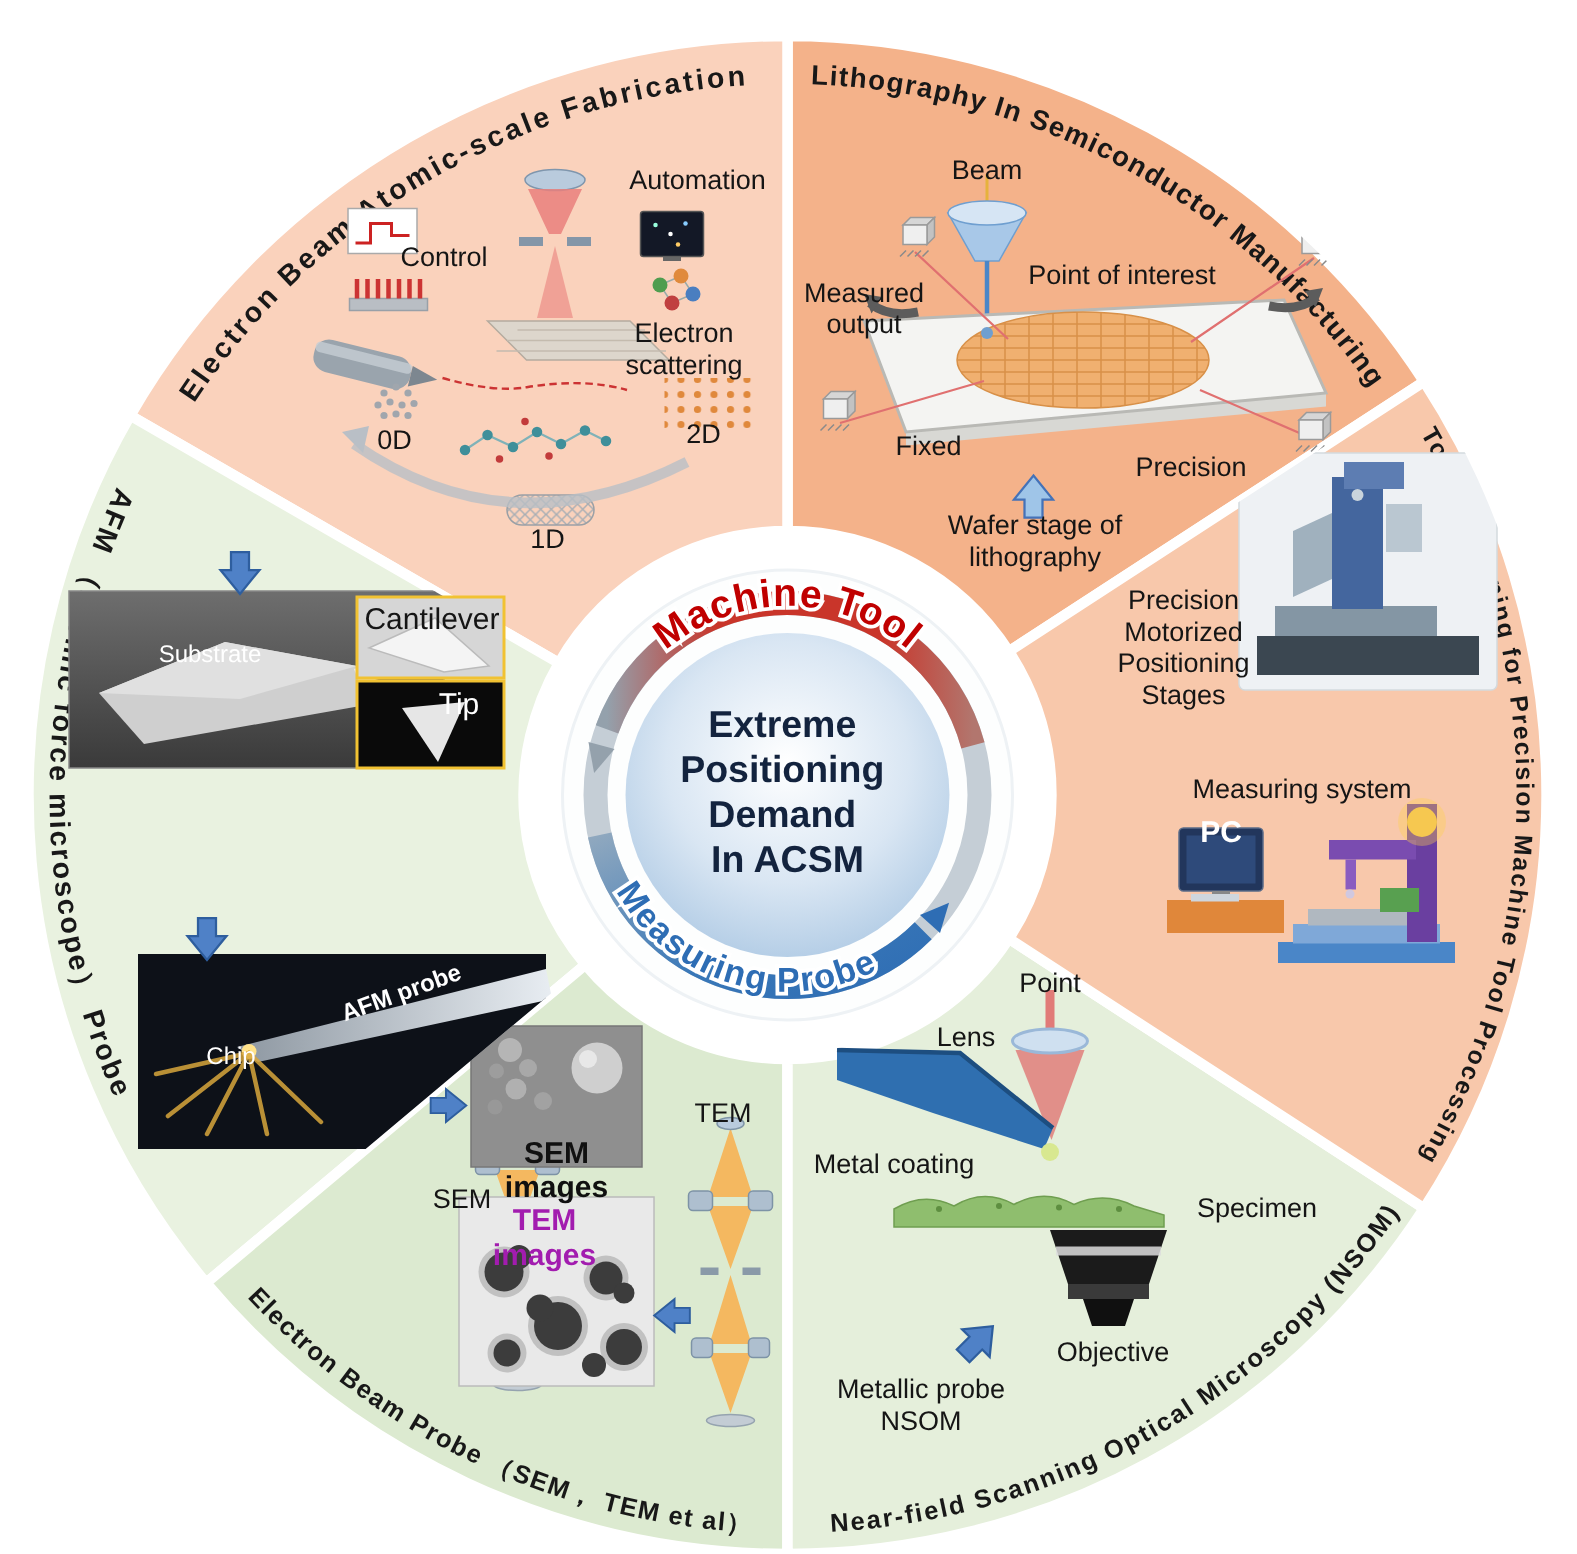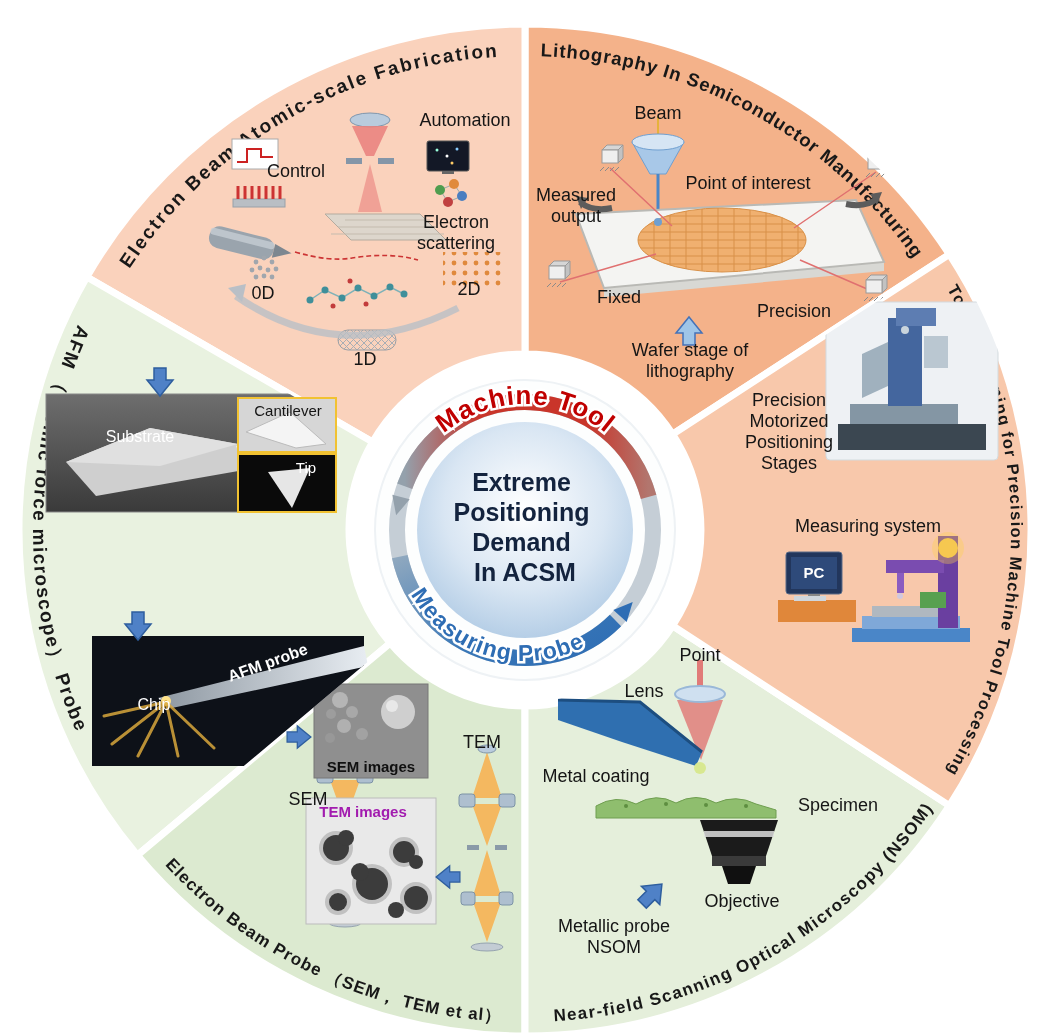--- a/index.html
+++ b/index.html
@@ -2,21 +2,21 @@
 <html><head>
 <meta charset="utf-8">
 <style>
   html,body{margin:0;padding:0;background:#fff;}
   .stage{position:relative;width:1051px;height:1036px;background:#fff;
          font-family:"Liberation Sans",sans-serif;overflow:hidden;}
   .stage svg.wheel{position:absolute;left:0;top:0;}
   .lbl{position:absolute;font-size:18px;line-height:1.16;color:#151515;text-align:center;}
   .lbl.w{color:#fff;}
   .lbl.b{font-weight:700;}
-  .lbl.s15{font-size:15px;}
+  .lbl.s15{font-size:20px;}
   .lbl.s16{font-size:16px;}
   .lbl.rot{transform:rotate(-20deg);}
   .sec-title{font-weight:700;fill:#181818;}
   .t19{font-size:19px;} .t185{font-size:18.5px;} .t17{font-size:17px;} .t165{font-size:16.5px;}
   .ring-red{font-size:26px;font-weight:700;stroke:#fff;stroke-width:5px;paint-order:stroke;letter-spacing:1px;}
   .ring-blue{font-size:23px;font-weight:700;stroke:#fff;stroke-width:5px;paint-order:stroke;letter-spacing:1px;}
   .core-text{font-size:25px;font-weight:700;text-anchor:middle;}
 </style>
 </head>
 <body>
@@ -372,21 +372,21 @@
 
 <div class="lbl" style="left:628px;top:103px;width:60px">Beam</div>
 <div class="lbl" style="left:532px;top:185px;width:88px">Measured output</div>
 <div class="lbl" style="left:678px;top:173px;width:140px">Point of interest</div>
 <div class="lbl" style="left:589px;top:287px;width:60px">Fixed</div>
 <div class="lbl" style="left:752px;top:301px;width:84px">Precision</div>
 <div class="lbl" style="left:620px;top:340px;width:140px">Wafer stage of lithography</div>
 
 <div class="lbl" style="left:738px;top:390px;width:102px">Precision Motorized Positioning Stages</div>
 <div class="lbl" style="left:793px;top:516px;width:150px">Measuring system</div>
-<div class="lbl w b s15" style="left:791px;top:564px;width:46px">PC</div>
+<div class="lbl w b s15" style="left:791px;top:544px;width:46px">PC</div>
 
 <div class="lbl" style="left:670px;top:645px;width:60px">Point</div>
 <div class="lbl" style="left:618px;top:681px;width:52px">Lens</div>
 <div class="lbl" style="left:534px;top:766px;width:124px">Metal coating</div>
 <div class="lbl" style="left:788px;top:795px;width:100px">Specimen</div>
 <div class="lbl" style="left:692px;top:891px;width:100px">Objective</div>
 <div class="lbl" style="left:548px;top:916px;width:132px">Metallic probe NSOM</div>
 
 <div class="lbl" style="left:278px;top:789px;width:60px">SEM</div>
 <div class="lbl" style="left:452px;top:732px;width:60px">TEM</div>

